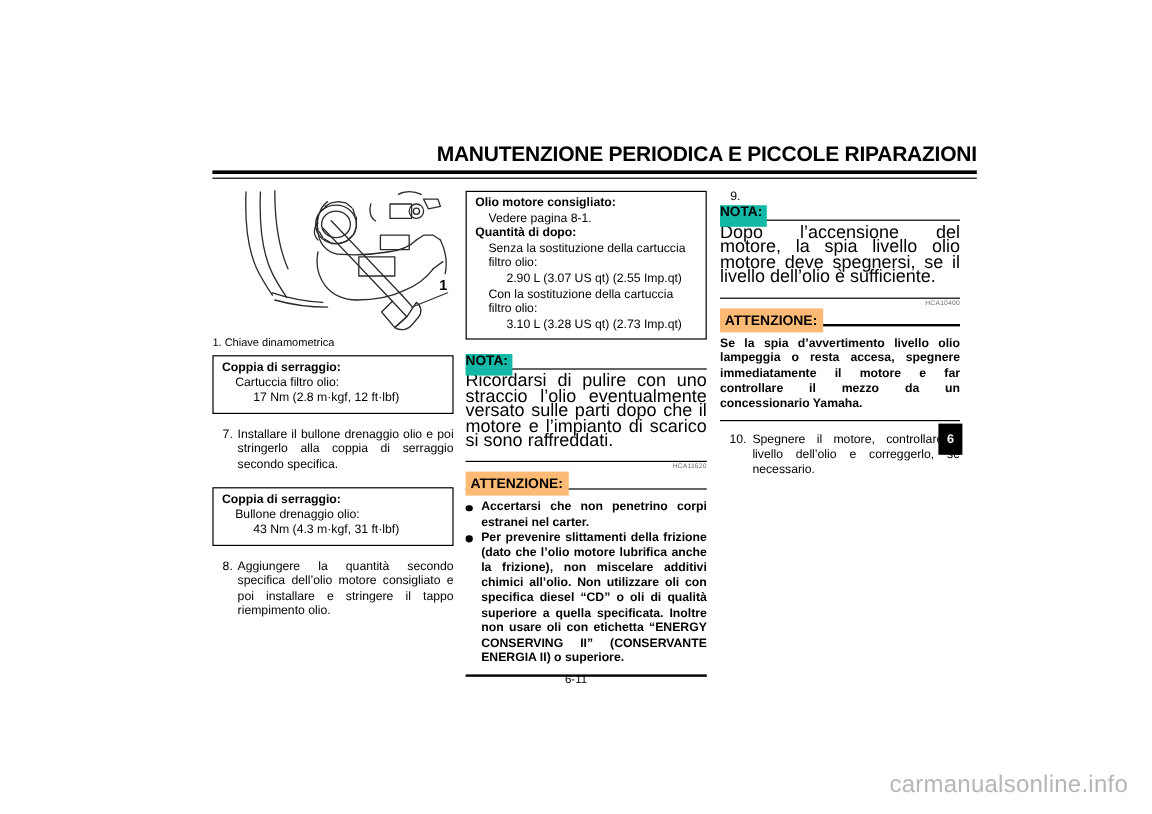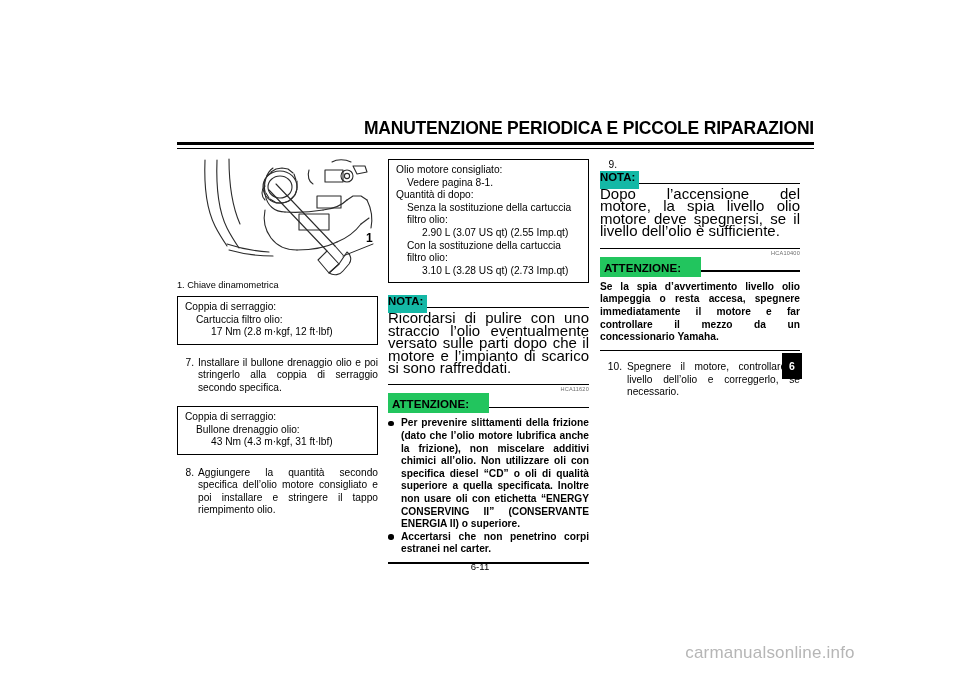--- a/index.html
+++ b/index.html
@@ -80,21 +80,21 @@
 
   
   .specbox {
     border: 1.4px solid #000;
     padding: 4px 5px 5px 7px;
     font-size: 10.2px;
     line-height: 12.6px;
     box-sizing: border-box;
   }
   .specbox .sb-head {
-    font-weight: normal;
+    font-weight: bold;
   }
   .specbox .sb-l1 { padding-left: 11px; }
   .specbox .sb-l2 { padding-left: 26px; }
 
   
   .nota-head {
     position: relative;
     height: 15px;
     margin-bottom: 2px;
   }
@@ -128,22 +128,22 @@
   .att-head .line {
     position: absolute;
     left: 0; right: 0;
     bottom: 2px;
     height: 1.3px;
     background: #000;
   }
   .att-head .lbl-wrap {
     position: relative;
     display: inline-block;
-    background: #22c55e;
-    padding: 1px 20px 1px 4px;
+    background: #fdba74;
+    padding: 1px 5px 1px 4px;
     z-index: 2;
   }
   .att-head .lbl {
     font-size: 11.6px;
     font-weight: bold;
   }
   .att-body {
     font-size: 10.2px;
     line-height: 12.6px;
     font-weight: bold;
@@ -223,22 +223,22 @@
     top: 557px;
     width: 960px;
     text-align: center;
     font-size: 9.6px;
   }
   .watermark {
     position: absolute;
     left: 600px;
     top: 639px;
     width: 340px;
-    text-align: center;
-    font-size: 17px;
+    text-align: right;
+    font-size: 20px;
     color: #b6b6b6;
     letter-spacing: 0.2px;
   }
 
   .sp4 { height: 4px; }
   .sp6 { height: 6px; }
   .sp10 { height: 10px; }
   .sp12 { height: 12px; }
 </style>
 </head>
@@ -358,26 +358,26 @@
 
     <div class="att-head">
       <span class="lbl-wrap"><span class="lbl">ATTENZIONE:</span></span>
       <span class="line"></span>
     </div>
 
     <div class="sp4"></div>
 
     <div class="bullet-item">
       <span class="bul"></span>
-      <span>Per prevenire slittamenti della frizione (dato che l’olio motore lubrifica anche la frizione), non miscelare additivi chimici all’olio. Non utilizzare oli con specifica diesel “CD” o oli di qualità superiore a quella specificata. Inoltre non usare oli con etichetta “ENERGY CONSERVING II” (CONSERVANTE ENERGIA II) o superiore.</span>
+      <span>Accertarsi che non penetrino corpi estranei nel carter.</span>
     </div>
 
     <div class="bullet-item">
       <span class="bul"></span>
-      <span>Accertarsi che non penetrino corpi estranei nel carter.</span>
+      <span>Per prevenire slittamenti della frizione (dato che l’olio motore lubrifica anche la frizione), non miscelare additivi chimici all’olio. Non utilizzare oli con specifica diesel “CD” o oli di qualità superiore a quella specificata. Inoltre non usare oli con etichetta “ENERGY CONSERVING II” (CONSERVANTE ENERGIA II) o superiore.</span>
     </div>
 
     <div class="sp6"></div>
     <div class="hr-thick"></div>
 
   </div>
 
   <div class="col col-3">
 
     <div class="numitem">

